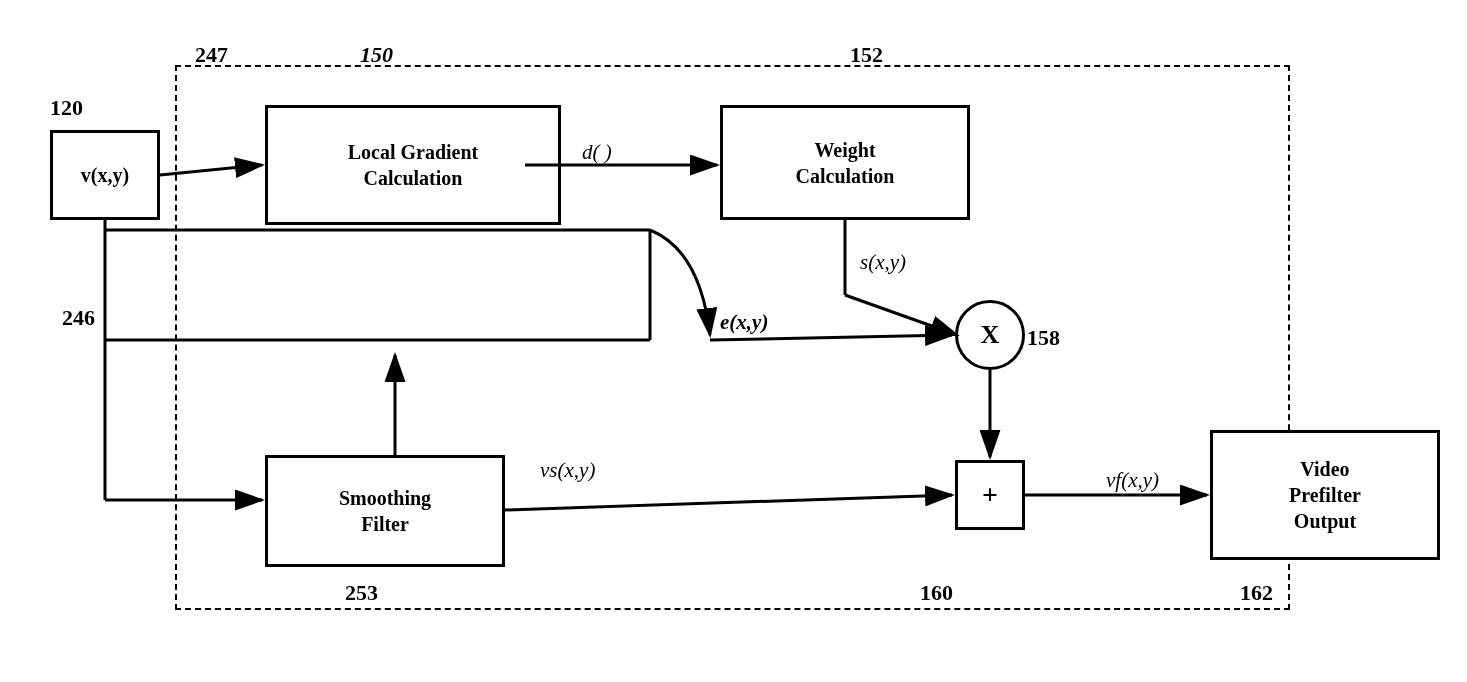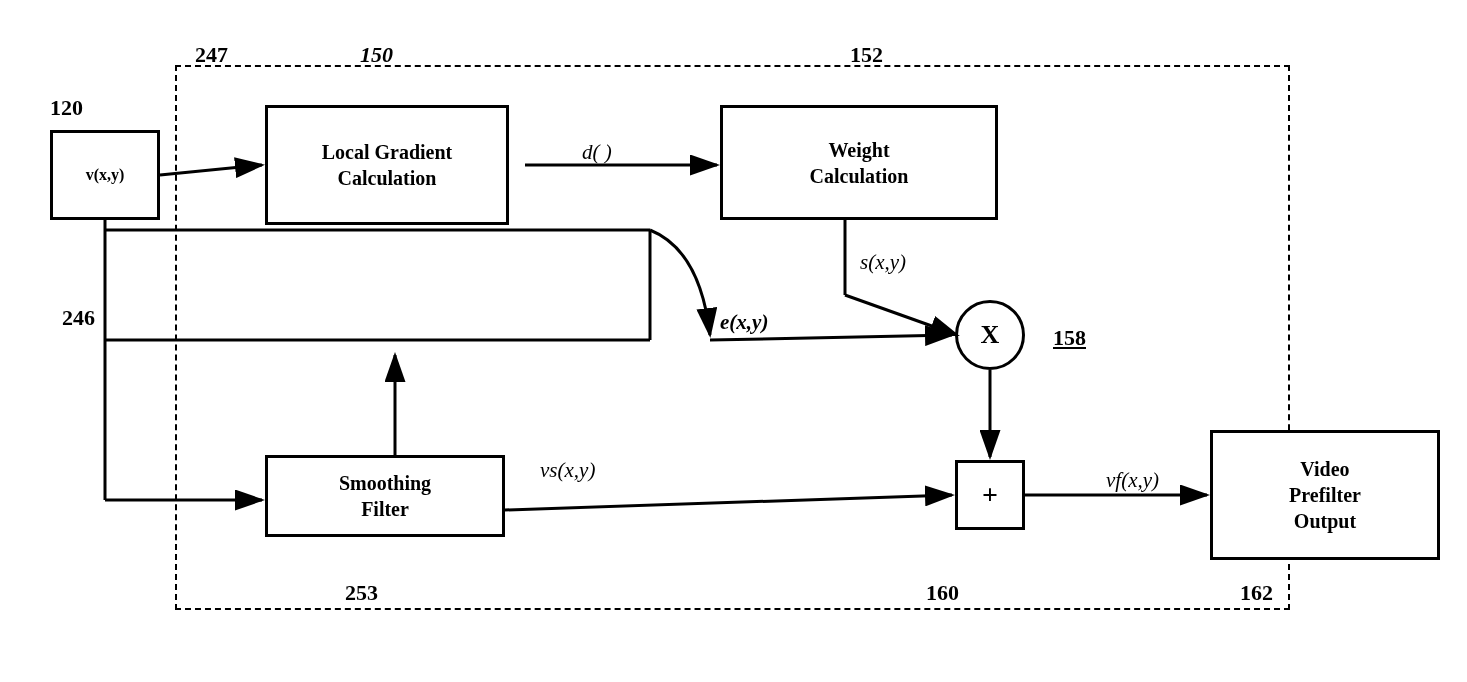--- a/index.html
+++ b/index.html
@@ -81,33 +81,33 @@
       font-weight: bold;
     }
   </style>
 </head>
 <body>
 
 <div class="diagram-container">
 
   <div class="dashed-box" style="left:175px; top:65px; width:1115px; height:545px;"></div>
 
-  <div class="block" style="left:50px; top:130px; width:110px; height:90px; font-size:16px;">
+  <div class="block" style="left:50px; top:130px; width:110px; height:90px; font-size:20px;">
     <span>v(x,y)</span>
   </div>
 
-  <div class="block" style="left:265px; top:105px; width:244px; height:120px; font-size:20px;">
+  <div class="block" style="left:265px; top:105px; width:296px; height:120px; font-size:20px;">
     <span>Local Gradient<br>Calculation</span>
   </div>
 
-  <div class="block" style="left:720px; top:105px; width:278px; height:115px; font-size:20px;">
+  <div class="block" style="left:720px; top:105px; width:250px; height:115px; font-size:20px;">
     <span>Weight<br>Calculation</span>
   </div>
 
-  <div class="block" style="left:265px; top:455px; width:240px; height:82px; font-size:20px;">
+  <div class="block" style="left:265px; top:455px; width:240px; height:112px; font-size:20px;">
     <span>Smoothing<br>Filter</span>
   </div>
 
   <div class="circle-block" style="left:955px; top:300px; width:70px; height:70px;">
     <span>X</span>
   </div>
 
   <div class="plus-block" style="left:955px; top:460px; width:70px; height:70px;">
     <span>+</span>
   </div>
@@ -153,22 +153,22 @@
     <line x1="1025" y1="495" x2="1207" y2="495" stroke="#000" stroke-width="3" marker-end="url(#arrowhead)"></line>
 
   </svg>
 
   <span class="label" style="left:50px; top:95px;">120</span>
   <span class="label" style="left:195px; top:42px;">247</span>
   <span class="label" style="left:360px; top:42px;font-style:italic;">150</span>
   <span class="label" style="left:850px; top:42px;text-align:right;">152</span>
   <span class="label" style="left:345px; top:580px;">253</span>
   <span class="label" style="left:62px; top:305px;">246</span>
-  <span class="label" style="left:1053px; top:325px;text-decoration:underline;">158</span>
-  <span class="label" style="left:920px; top:580px;margin-left:6px;">160</span>
+  <span class="label" style="left:1027px; top:325px;">158</span>
+  <span class="label" style="left:920px; top:580px;">160</span>
   <span class="label" style="left:1240px; top:580px;">162</span>
 
   <span class="label-italic" style="left:582px; top:140px;">d( )</span>
   <span class="label-italic" style="left:720px; top:310px;font-weight:bold;">e(x,y)</span>
   <span class="label-italic" style="left:860px; top:250px;">s(x,y)</span>
   <span class="label-italic" style="left:540px; top:458px;text-align:right;">vs(x,y)</span>
   <span class="label-italic" style="left:1106px; top:468px;">vf(x,y)</span>
 
 </div>
 

